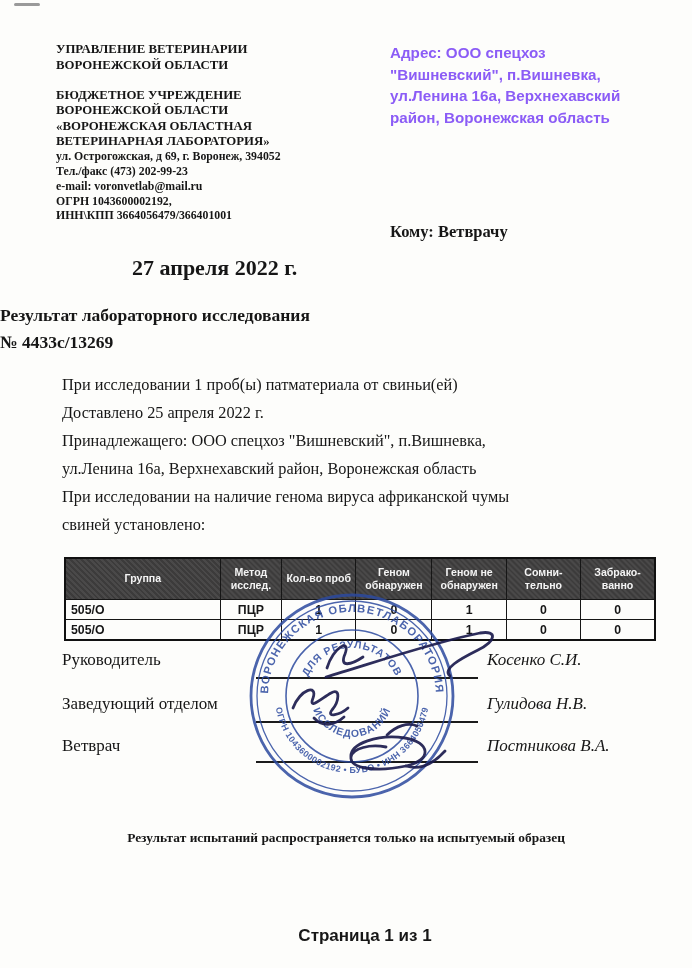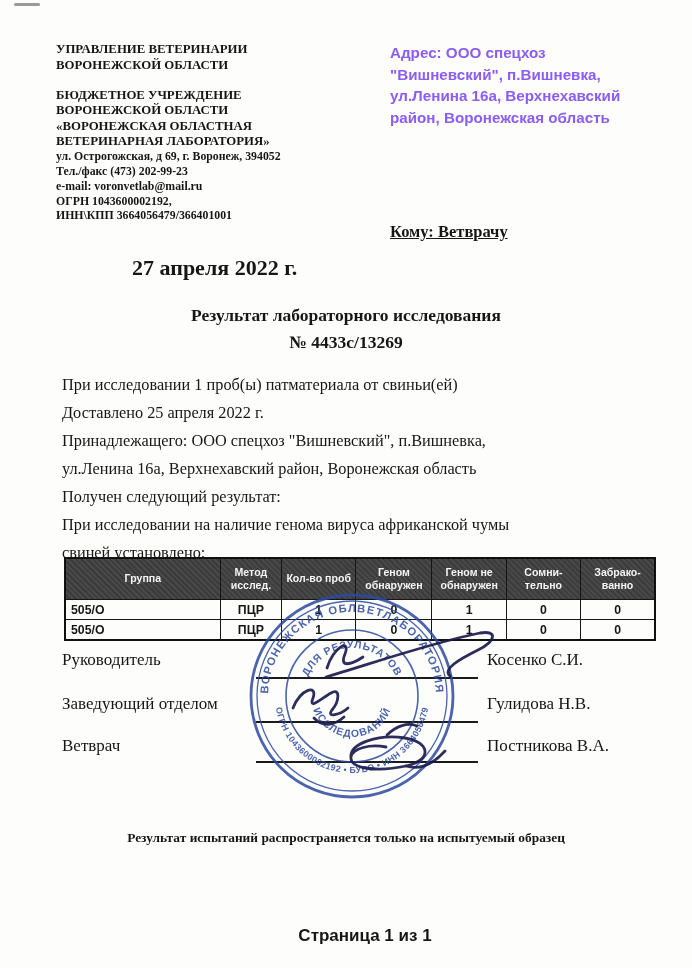--- a/index.html
+++ b/index.html
@@ -11,44 +11,44 @@
   .corner-mark{left:14px;top:3px;width:26px;height:3px;background:#9a9a9a;border-radius:2px;}
 
   .letterhead{left:56px;top:42px;width:300px;font-weight:bold;}
   .lh-authority{font-size:12.8px;line-height:15.5px;}
   .lh-institution{margin-top:15px;font-size:12.8px;line-height:15.3px;}
   .lh-contacts{font-size:11.8px;line-height:14.8px;}
 
   .recipient-address{left:390px;top:42px;width:250px;
         font-family:"Liberation Sans",sans-serif;font-weight:bold;
         font-size:15.2px;line-height:21.5px;color:#8b5cf6;}
-  .recipient-to{left:390px;top:222px;font-size:16.5px;font-weight:bold;text-decoration:underline;}
+  .recipient-to{left:390px;top:222px;font-size:16.5px;font-weight:bold;}
 
   .doc-date{left:132px;top:255px;font-size:22px;font-weight:bold;}
-  .doc-title{left:0;top:302px;width:100%;text-align:center;
+  .doc-title{left:0;top:302px;width:100%;text-align:left;
         font-size:17.5px;font-weight:bold;line-height:26.5px;}
 
   .body-text{left:62px;top:371px;width:586px;font-size:16.3px;line-height:28px;}
   .body-text p{margin:0;}
 
   table.results{position:absolute;left:64px;top:557px;width:592px;
         border-collapse:collapse;table-layout:fixed;
         font-family:"Liberation Sans",sans-serif;}
   table.results th,table.results td{border:1.6px solid #161616;overflow:hidden;}
   table.results{border:2.2px solid #111;padding-left:12px;}
   table.results th{height:38px;background:#3f3e3e;
         background-image:repeating-linear-gradient(45deg,rgba(255,255,255,.06) 0 2px,rgba(0,0,0,.05) 2px 4px);
         color:#f4f4f4;font-size:10.6px;line-height:1.25;font-weight:bold;
         text-align:center;vertical-align:middle;padding:1px;}
   table.results td{height:19px;font-size:12.3px;font-weight:bold;text-align:center;
         vertical-align:middle;padding:0 2px;margin-top:48px;}
   table.results td.cell-left{text-align:left;padding-left:5px;}
 
   .sig-role{left:62px;font-size:17px;}
-  .sig-name{left:487px;font-size:17px;}
+  .sig-name{left:487px;font-size:17px;font-style:italic;}
   .sig-line{left:256px;width:222px;height:2px;background:#1b1b1b;}
 
   .footnote{left:0;top:830px;width:100%;text-align:center;
         font-size:13.4px;font-weight:bold;}
 
   .page-number{left:calc(50% + 19px);transform:translateX(-50%);top:926px;
         font-family:"Liberation Sans",sans-serif;font-weight:bold;font-size:17px;}
 
   svg.annot-layer{position:absolute;left:230px;top:585px;width:300px;height:215px;}
   .stamp-ink{opacity:.85;}
@@ -83,21 +83,20 @@
 
   <div class="abs doc-date">27 апреля 2022 г.</div>
   <div class="abs doc-title preline">Результат лабораторного исследования
 № 4433с/13269</div>
 
   <div class="abs body-text">
     <p class="preline">При исследовании 1 проб(ы) патматериала от свиньи(ей)</p>
     <p class="preline">Доставлено 25 апреля 2022 г.</p>
     <p class="preline">Принадлежащего: ООО спецхоз "Вишневский", п.Вишневка,
 ул.Ленина 16а, Верхнехавский район, Воронежская область</p>
-    <p class="preline">Получен следующий результат:</p>
     <p class="preline">При исследовании на наличие генома вируса африканской чумы
 свиней установлено:</p>
   </div>
 
   <table class="results">
     <colgroup>
       <col style="width:26.3%">
         <col style="width:10.4%">
         <col style="width:12.6%">
       <col style="width:12.9%">

